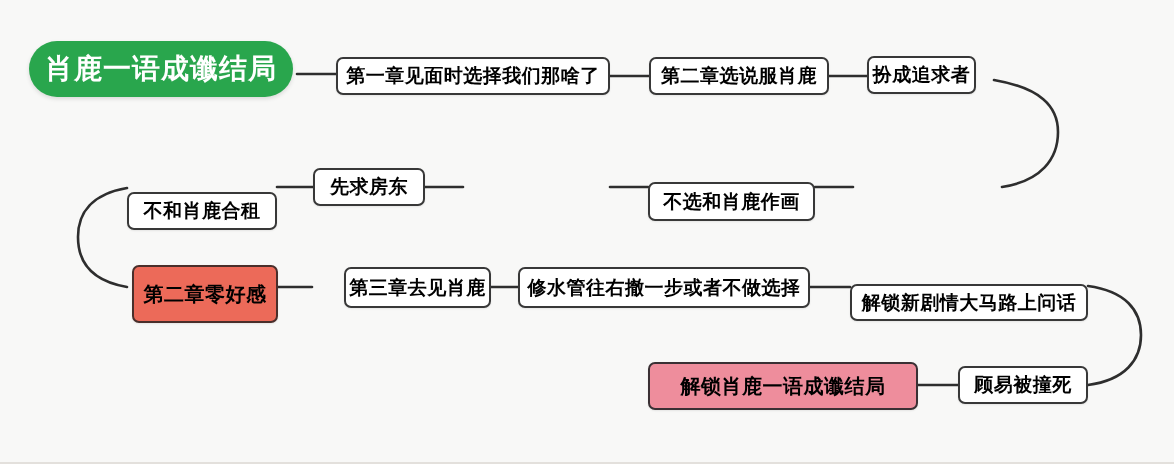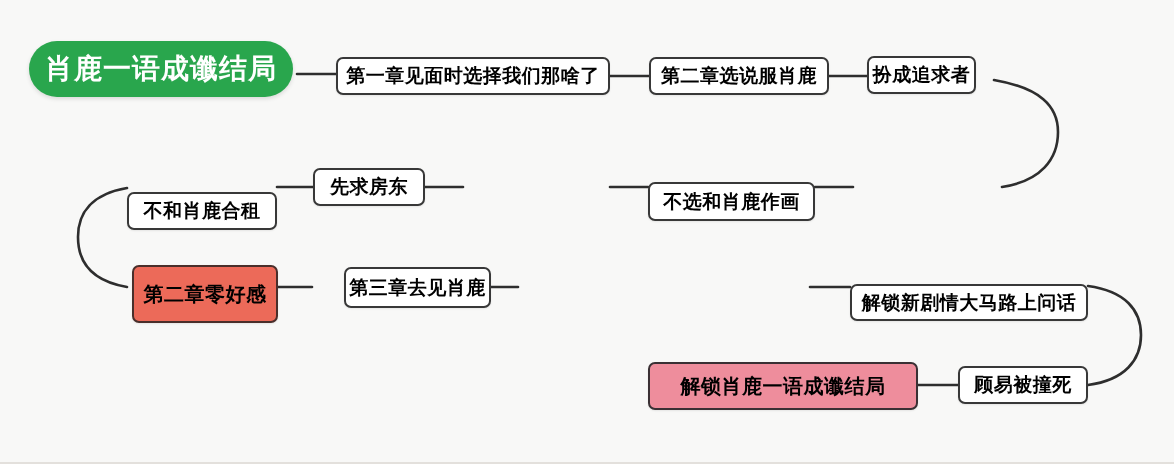--- a/index.html
+++ b/index.html
@@ -93,19 +93,20 @@
   <div class="node pos-1">第一章见面时选择我们那啥了</div>
   <div class="node pos-2">第二章选说服肖鹿</div>
   <div class="node pos-3">扮成追求者</div>
 
   <div class="node pos-5">不选和肖鹿作画</div>
   <div class="node pos-7">先求房东</div>
   <div class="node pos-8">不和肖鹿合租</div>
 
   <div class="node node--danger pos-9">第二章零好感</div>
   <div class="node pos-10">第三章去见肖鹿</div>
+  <div class="node pos-11">修水管往右撤一步或者不做选择</div>
   <div class="node pos-12">解锁新剧情大马路上问话</div>
 
   <div class="node pos-13">顾易被撞死</div>
   <div class="node node--unlock pos-14">解锁肖鹿一语成谶结局</div>
 
   <div class="bottom-edge"></div>
 </div>
 
 </body></html>

